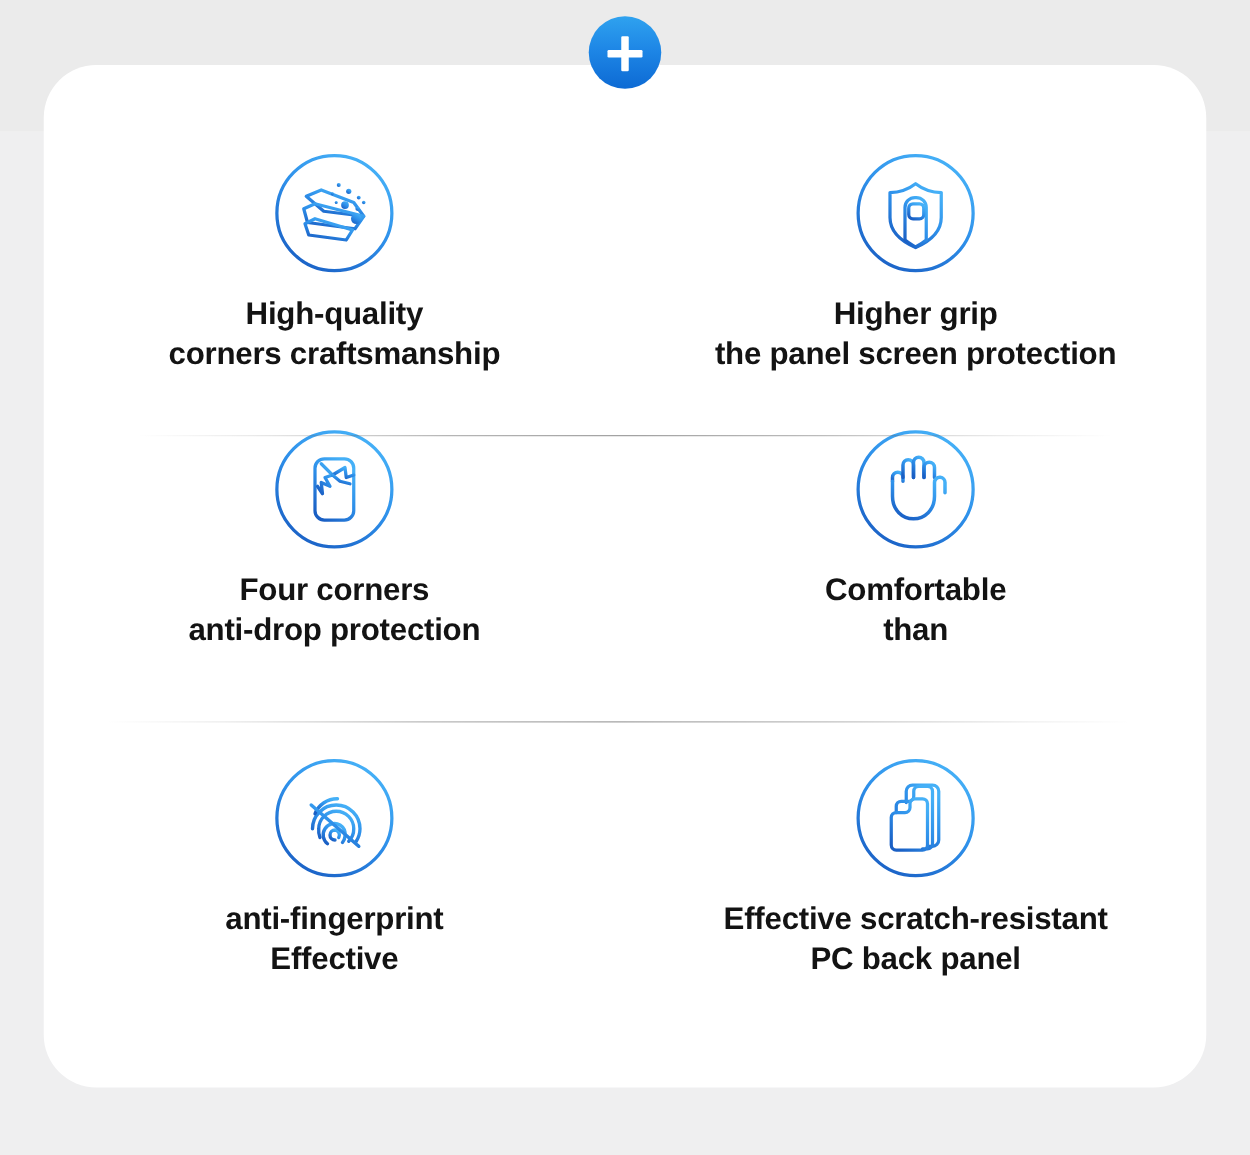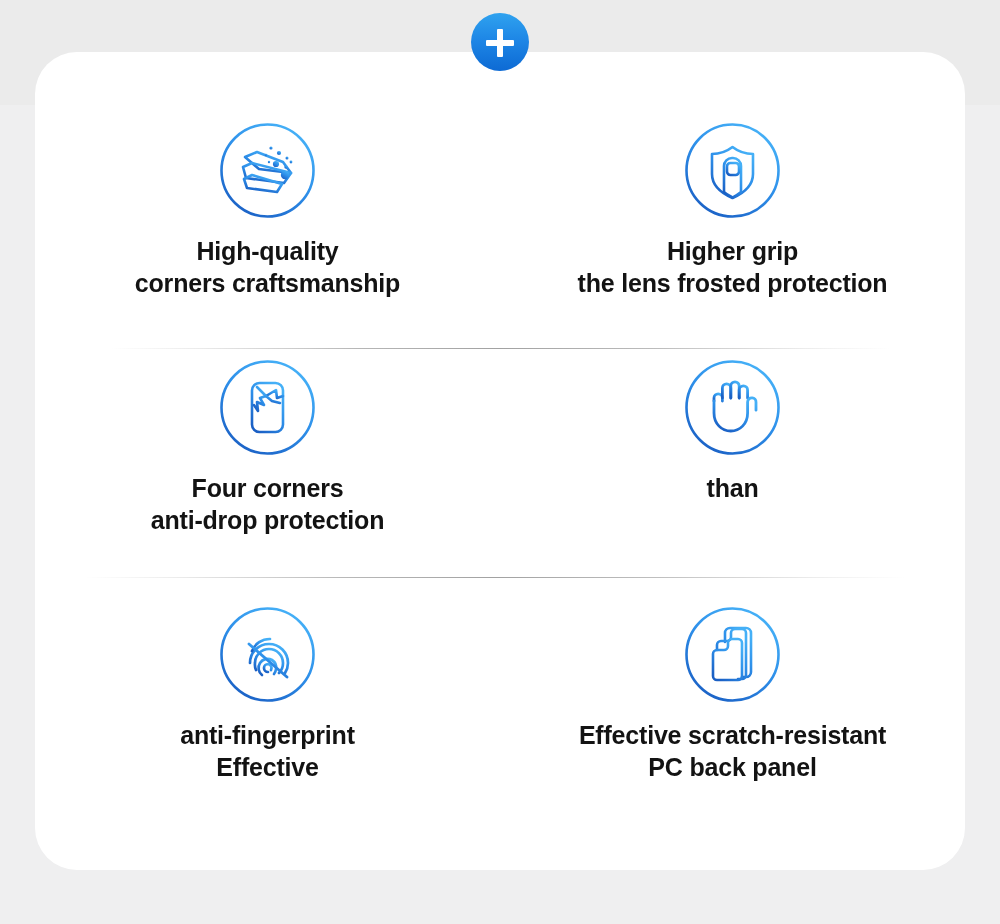--- a/index.html
+++ b/index.html
@@ -85,21 +85,21 @@
     z-index: 4;
   }
 
   .feature-row {
     position: absolute;
     left: 0;
     width: 930px;
     display: flex;
   }
   .row-1 { top: 70px; }
-  .row-2 { top: 307px; }
+  .row-2 { top: 291px; }
   .row-3 { top: 554px; }
 
   .feature-cell {
     width: 465px;
     display: flex;
     flex-direction: column;
     align-items: center;
   }
 
   .icon-circle {
@@ -227,21 +227,21 @@
             <circle cx="48.5" cy="48.5" r="46" fill="none" stroke="url(#g2)" stroke-width="2.6"></circle>
             <g fill="none" stroke="url(#g2)" stroke-width="2.6" stroke-linecap="round" stroke-linejoin="round">
               <path d="M28 32 C35 32 42 30 48.5 25 C55 30 62 32 69 32 L69 52 C69 64 60 71 48.5 76 C37 71 28 64 28 52 Z"></path>
               <path d="M40 44 a8 8 0 0 1 8 -8 h1 a8 8 0 0 1 8 8 v26 c-3 2.5 -6.5 4.5 -8.5 5.6 C46 74 43 72.5 40 70 Z"></path>
               <rect x="43" y="41" width="12" height="12" rx="3.4"></rect>
             </g>
           </svg>
         </div>
         <div class="feature-text">
           <span class="line">Higher grip</span>
-          <span class="line">the lens frosted protection</span>
+          <span class="line">the panel screen protection</span>
         </div>
       </div>
     </div>
 
     <div class="feature-row row-2">
 
       <div class="feature-cell">
         <div class="icon-circle">
           <svg viewBox="0 0 97 97" xmlns="http://www.w3.org/2000/svg">
             <defs>
@@ -280,20 +280,21 @@
             <g fill="none" stroke="url(#g4)" stroke-width="2.8" stroke-linecap="round" stroke-linejoin="round">
               <path d="M30 42 v-3 a4.2 4.2 0 0 1 8.4 0 v3"></path>
               <path d="M38.4 39 v-10 a4.2 4.2 0 0 1 8.4 0 v10"></path>
               <path d="M46.8 39 v-12 a4.2 4.2 0 0 1 8.4 0 v12"></path>
               <path d="M55.2 39 v-8 a4.2 4.2 0 0 1 8.4 0 v8"></path>
               <path d="M30 42 v12 c0 11 7.8 18 16.8 18 c9 0 16.8 -7 16.8 -18 V43 a4.2 4.2 0 0 1 4.6 -4.2 a4.2 4.2 0 0 1 3.8 4.4 v8"></path>
             </g>
           </svg>
         </div>
         <div class="feature-text">
+          <span class="line">Comfortable</span>
           <span class="line">than</span>
         </div>
       </div>
     </div>
 
     <div class="feature-row row-3">
 
       <div class="feature-cell">
         <div class="icon-circle">
           <svg viewBox="0 0 97 97" xmlns="http://www.w3.org/2000/svg">

